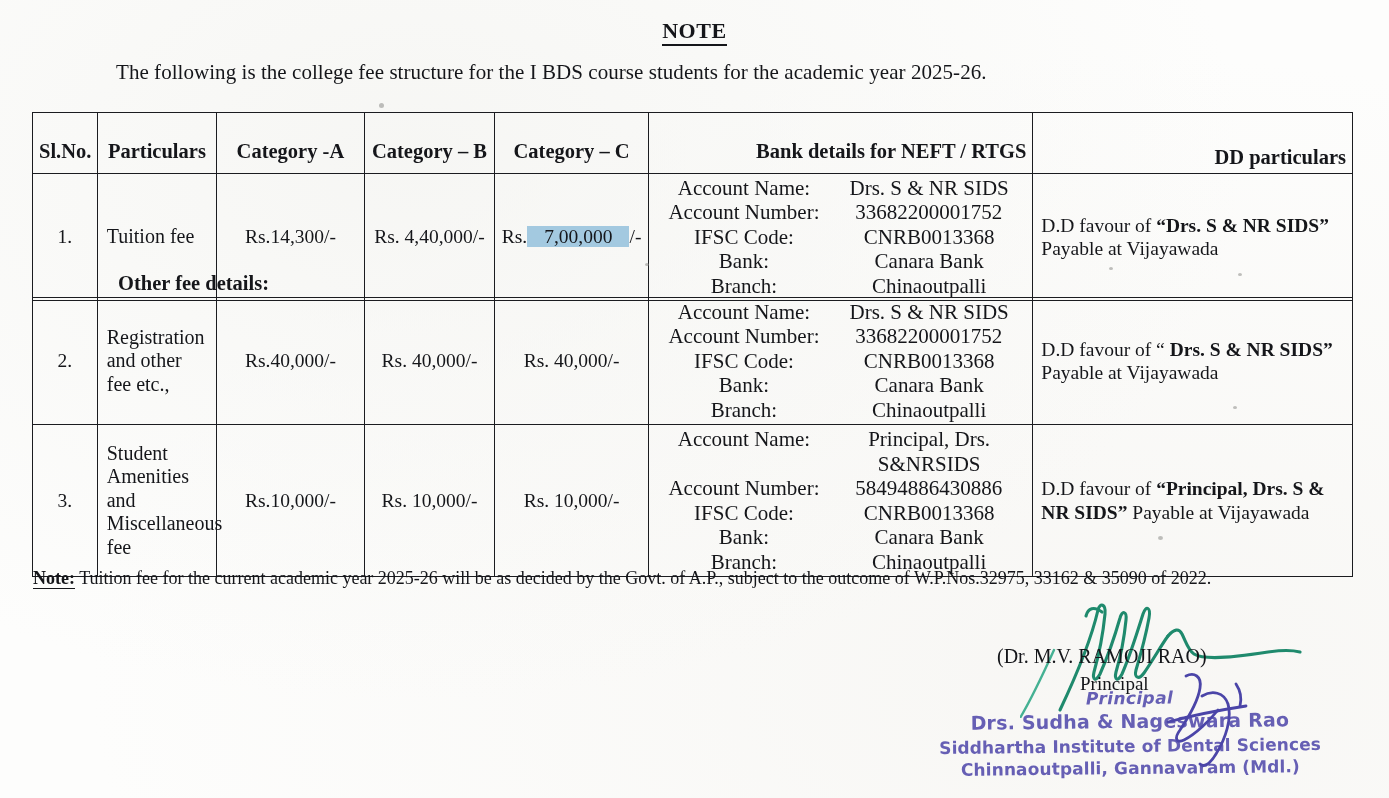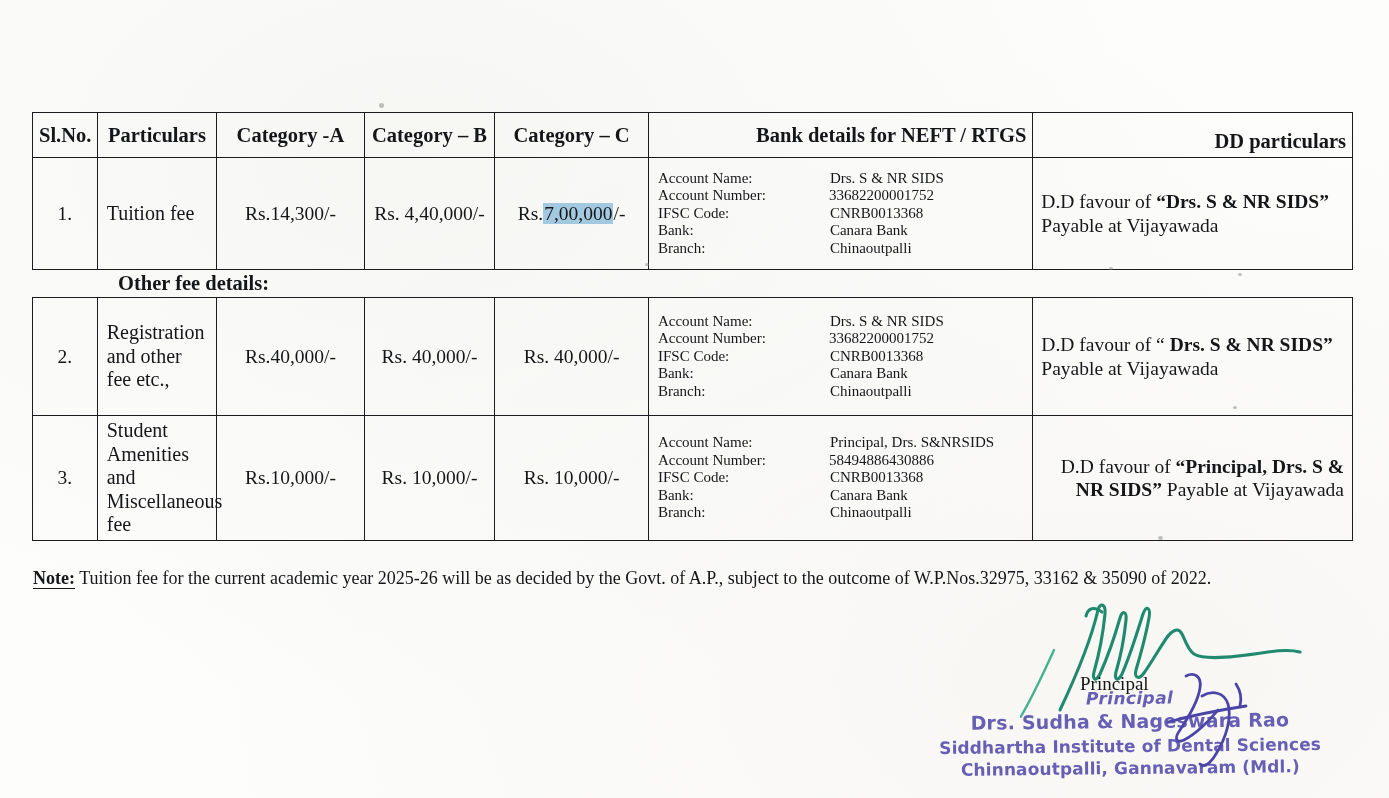--- a/index.html
+++ b/index.html
@@ -67,21 +67,21 @@
     border: 1.4px solid #1b1c20;
     padding: 3px 6px;
     vertical-align: middle;
     text-align: center;
     font-weight: normal;
   }
   .fee-table th {
     font-weight: bold;
     font-size: 20.5px;
     height: 38px;
-    padding-top: 2px;
+    padding-top: 18px;
     padding-bottom: 2px;
   }
 
   .col-sl      { width: 64px; }
   .col-part    { width: 118px; }
   .col-a       { width: 146px; }
   .col-b       { width: 129px; }
   .col-c       { width: 152px; }
   .col-bank    { width: 380px; }
   .col-dd      { width: 316px; }
@@ -92,42 +92,42 @@
   td.particulars {
     text-align: left;
     padding-left: 9px;
     line-height: 1.18;
     font-size: 20px;
   }
   td.amount { white-space: nowrap; }
 
   
   td.bank {
-    text-align: left;
+    text-align: center;
     padding: 2px 4px 2px 9px;
     line-height: 1.165;
-    font-size: 15px;
+    font-size: 21px;
   }
   .bank-row { display: flex; }
   .bank-key { width: 172px; flex: 0 0 172px; }
   .bank-val { flex: 1 1 auto; }
   .bank-val.tight { margin-left: -1px; }
 
   td.dd {
     padding: 2px 8px;
     line-height: 1.2;
     font-size: 19.5px;
   }
   td.dd.left  { text-align: left; }
-  td.dd.center{ text-align: right; }
+  td.dd.center{ text-align: left; }
   td.dd b { font-weight: bold; }
 
   .highlight {
     background: #a3c9e0;
-    padding: 0 1px;
+    padding: 0 17px;
   }
 
   
   .other-fee-label {
     position: absolute;
     top: 272px;
     left: 118px;
     font-size: 20.5px;
     font-weight: bold;
   }
@@ -204,21 +204,25 @@
     background: #8d8d88;
     border-radius: 50%;
     opacity: 0.55;
   }
 </style>
 </head>
 <body>
 
 <div class="page">
 
-
+  <div class="note-heading">
+    <span>NOTE</span>
+  </div>
+
+  <div class="intro-line">The following is the college fee structure for the I BDS course students for the academic year 2025-26.</div>
 
   <table class="fee-table block-one">
     <colgroup>
       <col class="col-sl">
         <col class="col-part">
         <col class="col-a">
         <col class="col-b">
       <col class="col-c">
         <col class="col-bank">
         <col class="col-dd">
@@ -349,20 +353,21 @@
 
   <svg class="signature-ink" viewBox="0 0 290 120">
     <g fill="none" stroke="#1f8a6d" stroke-width="3.1" stroke-linecap="round" stroke-linejoin="round">
       <path d="M40 112 C 58 74, 72 38, 78 12 C 80 4, 86 6, 85 16 C 83 36, 78 60, 74 74 C 72 82, 76 84, 80 76 C 88 58, 96 34, 100 20 C 102 12, 107 13, 106 22 C 104 42, 99 64, 96 74 C 94 82, 98 84, 102 76 C 110 58, 118 32, 123 16 C 126 7, 131 9, 129 20 C 125 42, 119 62, 116 72 C 114 80, 119 82, 124 75 C 133 62, 142 46, 148 38"></path>
       <path d="M148 38 C 154 31, 159 30, 162 36 C 166 44, 168 52, 174 56 C 184 62, 210 60, 248 54 C 262 52, 272 52, 280 54"></path>
       <path d="M82 14 C 74 8, 68 10, 66 18"></path>
       <path d="M0 120 C 12 100, 24 74, 34 52" stroke="#45b193" stroke-width="2.4"></path>
     </g>
   </svg>
 
+  <div class="sig-name">(Dr. M.V. RAMOJI RAO)</div>
   <div class="sig-title">Principal</div>
 
   <div class="stamp">
     <div class="s1">Principal</div>
     <div class="s2">Drs. Sudha &amp; Nageswara Rao</div>
     <div class="s3">Siddhartha Institute of Dental Sciences</div>
     <div class="s4">Chinnaoutpalli, Gannavaram (Mdl.)</div>
   </div>
 
   <svg class="stamp-ink" viewBox="0 0 130 110">

